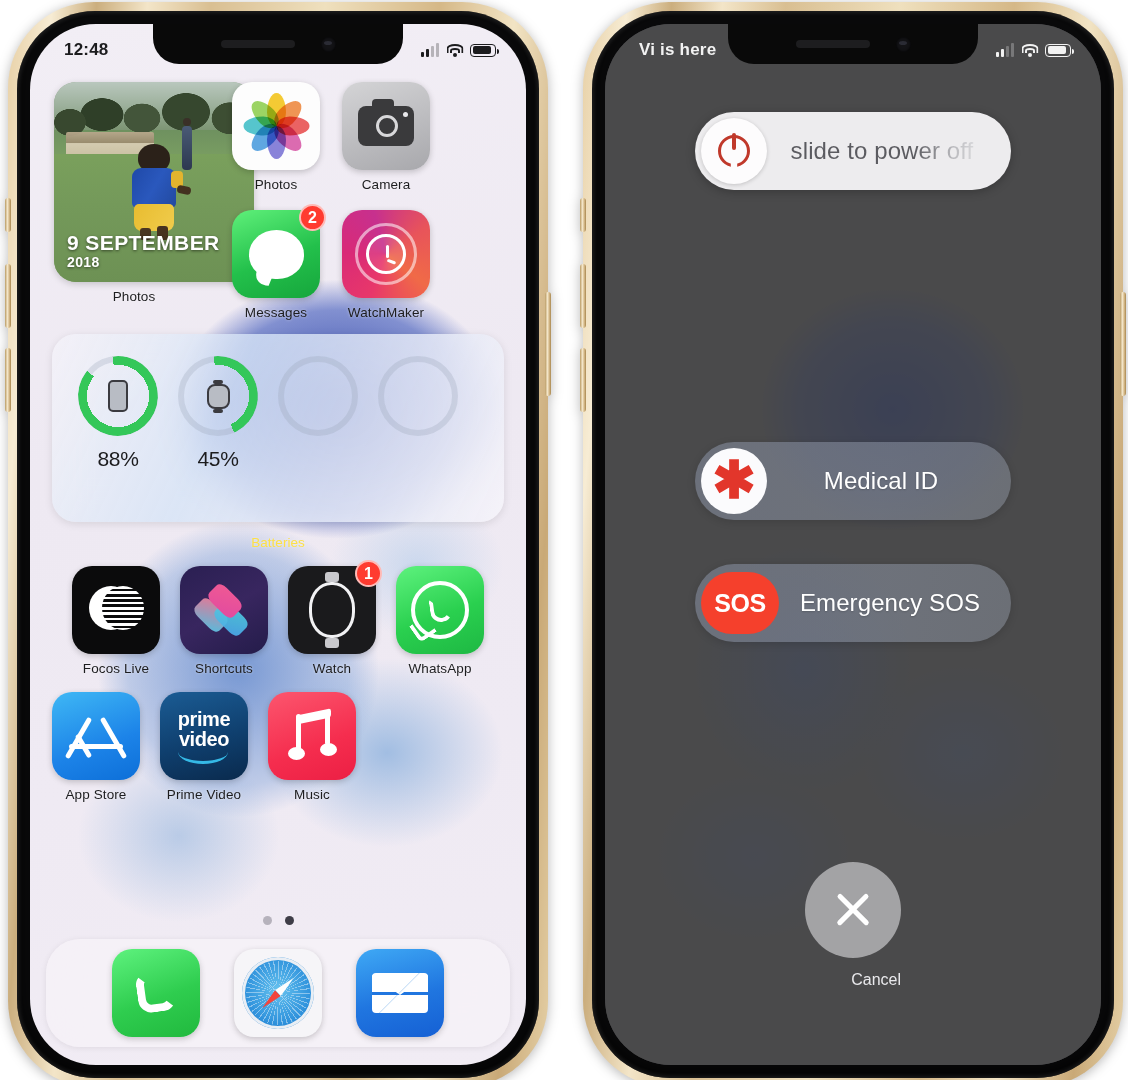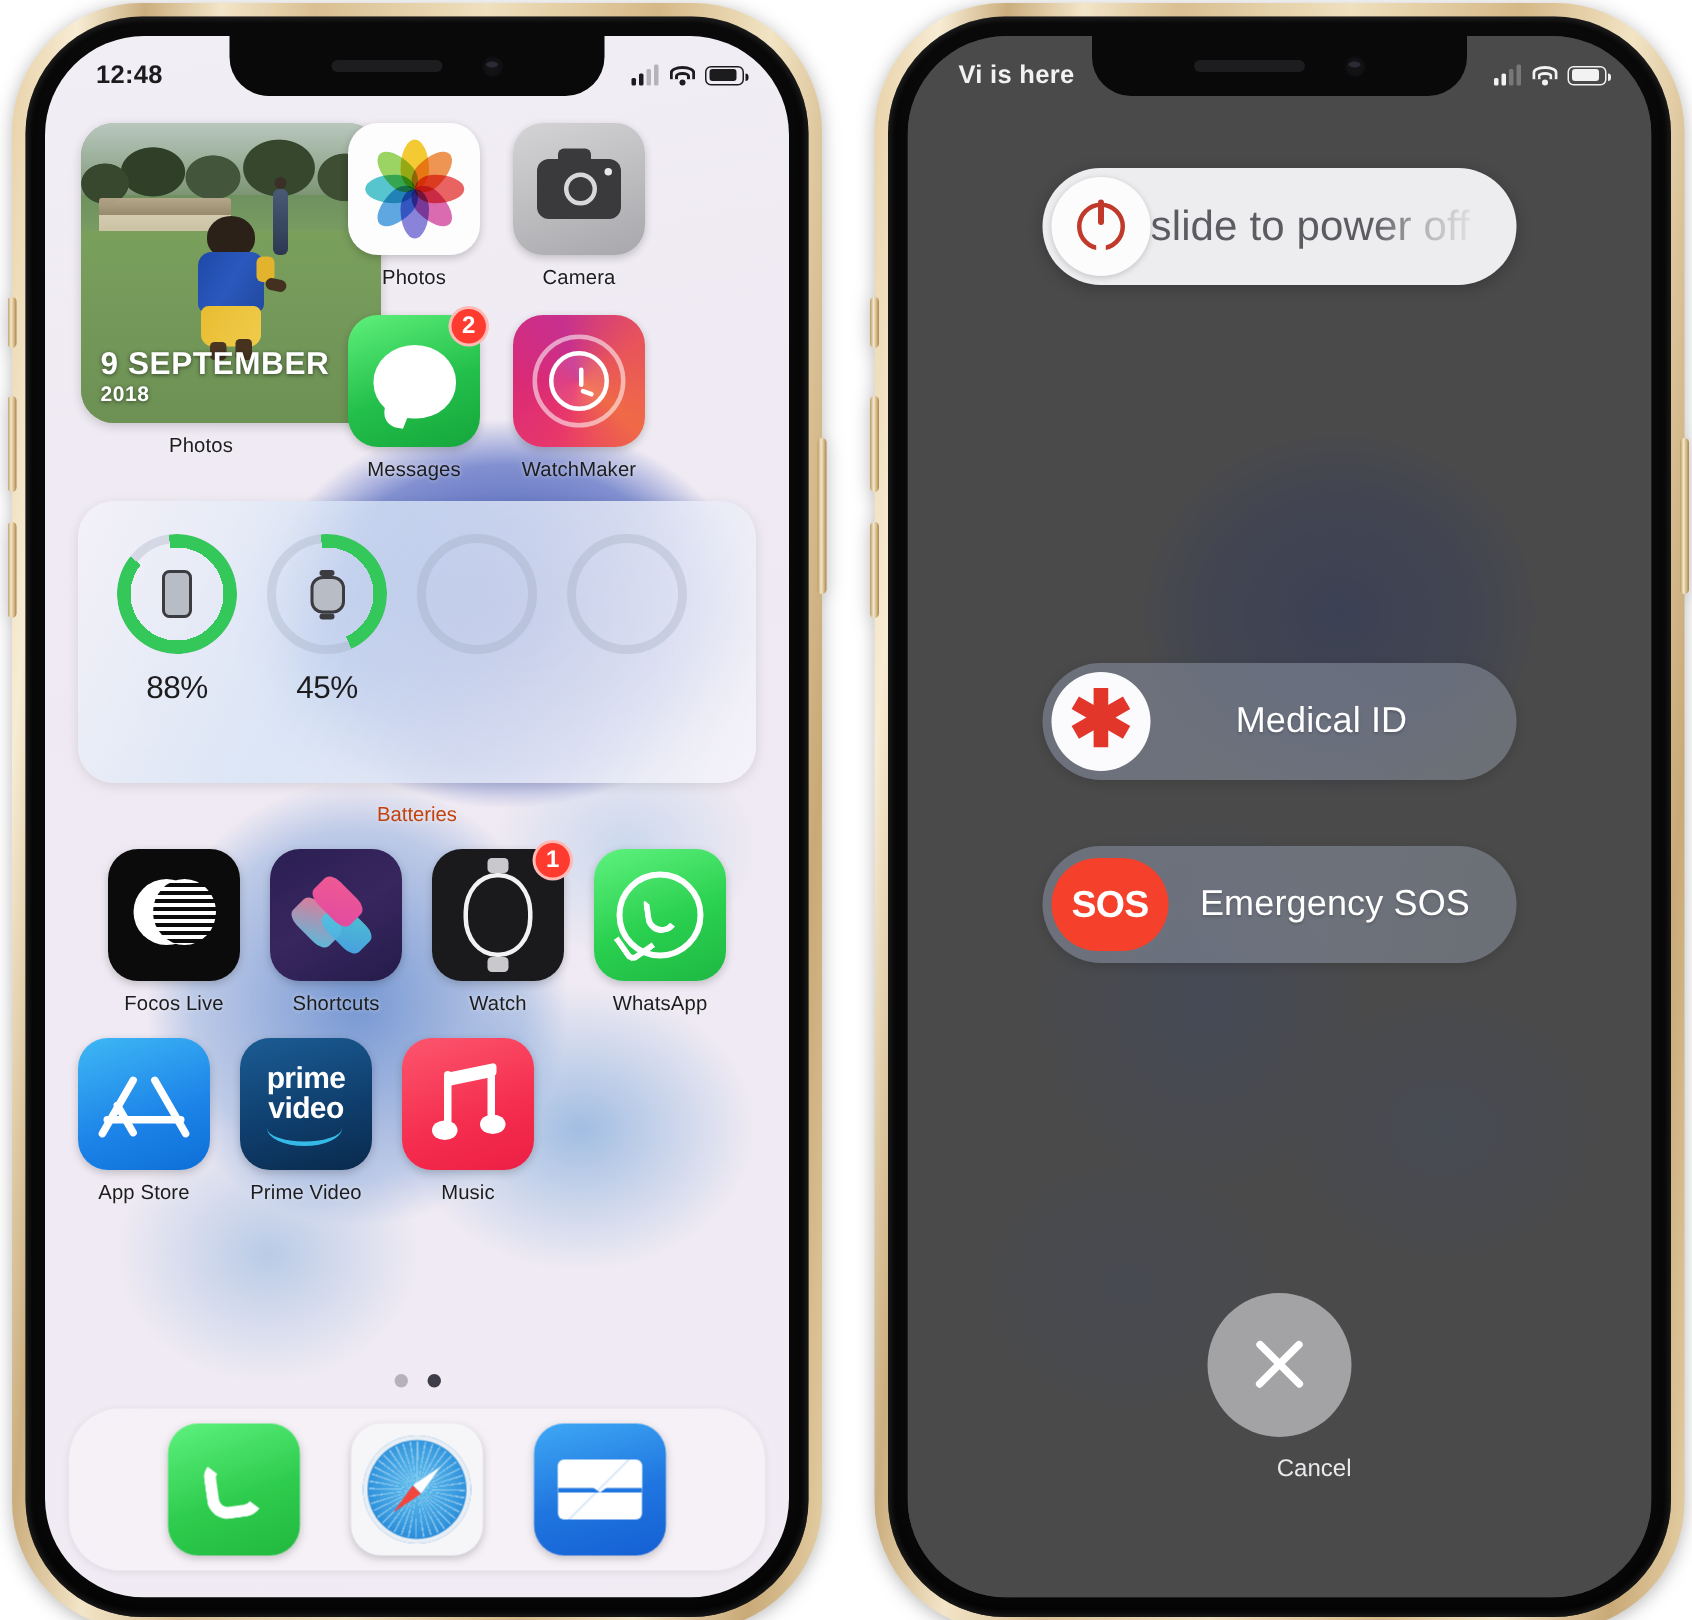--- a/index.html
+++ b/index.html
@@ -283,21 +283,21 @@
   .ring .prog { position:absolute; inset:0; border-radius:50%; }
   .ring .glyph { position:relative; z-index:2; }
   .g-phone { width:20px; height:32px; border:2.4px solid #3b3b40; border-radius:5px;
              background:#b8bcc4; }
   .g-watch { width:23px; height:25px; border:2.4px solid #3b3b40; border-radius:8px;
              background:#b8bcc4; position:relative; }
   .g-watch::before,.g-watch::after{ content:""; position:absolute; left:50%; margin-left:-5px;
              width:10px; height:4px; background:#3b3b40; border-radius:2px; }
   .g-watch::before{ top:-6px; } .g-watch::after{ bottom:-6px; }
   .pct { margin-top:11px; font-size:21px; color:#1c1c1e; font-weight:400; letter-spacing:-.3px; }
-  .widget-caption { text-align:center; margin-top:13px; font-size:13.5px; color:#c2410c;
+  .widget-caption { text-align:center; margin-top:13px; font-size:13.5px; color:#fde047;
                     text-shadow:0 0 3px rgba(255,255,255,.5); }
 
   .grid4 { display:grid; grid-template-columns:repeat(4,88px); gap:20px;
            justify-content:center; padding:0 22px; }
   .grid4.left-align { justify-content:start; }
 
   .pagedots { display:flex; gap:13px; justify-content:center; margin-top:auto; padding-bottom:14px; }
   .pagedots i { width:9px; height:9px; border-radius:50%; background:rgba(60,60,70,.32); }
   .pagedots i.on { background:rgba(30,30,40,.85); }
 
@@ -357,21 +357,21 @@
     width:66px; height:66px; border-radius:50%;
     background:#fdfcfd; display:flex; align-items:center; justify-content:center;
     box-shadow:0 1px 4px rgba(0,0,0,.18);
   }
   .power-glyph { width:32px; height:32px; position:relative; }
   .power-glyph .arc { position:absolute; inset:0; border-radius:50%;
     border:3.4px solid #c0392b; clip-path: polygon(0 0,100% 0,100% 100%,60% 100%,60% 30%,40% 30%,40% 100%,0 100%); }
   .power-glyph .bar { position:absolute; left:50%; top:-2px; margin-left:-1.7px;
     width:3.4px; height:17px; background:#c0392b; border-radius:2px; }
   .slider-text {
-    flex:1; font-size:28px; font-weight:400; letter-spacing:.1px;
+    flex:1; text-align:center; font-size:24px; font-weight:400; letter-spacing:.1px;
     color:#5b5b60; padding-right:8px;
     background: linear-gradient(92deg,#5b5b60 0%,#5b5b60 62%,#b9b9bd 78%,#e8e8ea 92%,#eeeef0 100%);
     -webkit-background-clip:text; background-clip:text; color:transparent;
   }
 
   .action-pill {
     position:absolute; left:50%; transform:translateX(-50%);
     width:316px; height:78px; border-radius:39px;
     background: linear-gradient(100deg, rgba(132,140,158,.58) 0%, rgba(142,150,166,.52) 60%, rgba(150,158,172,.44) 100%);
     display:flex; align-items:center; padding:0 6px;

